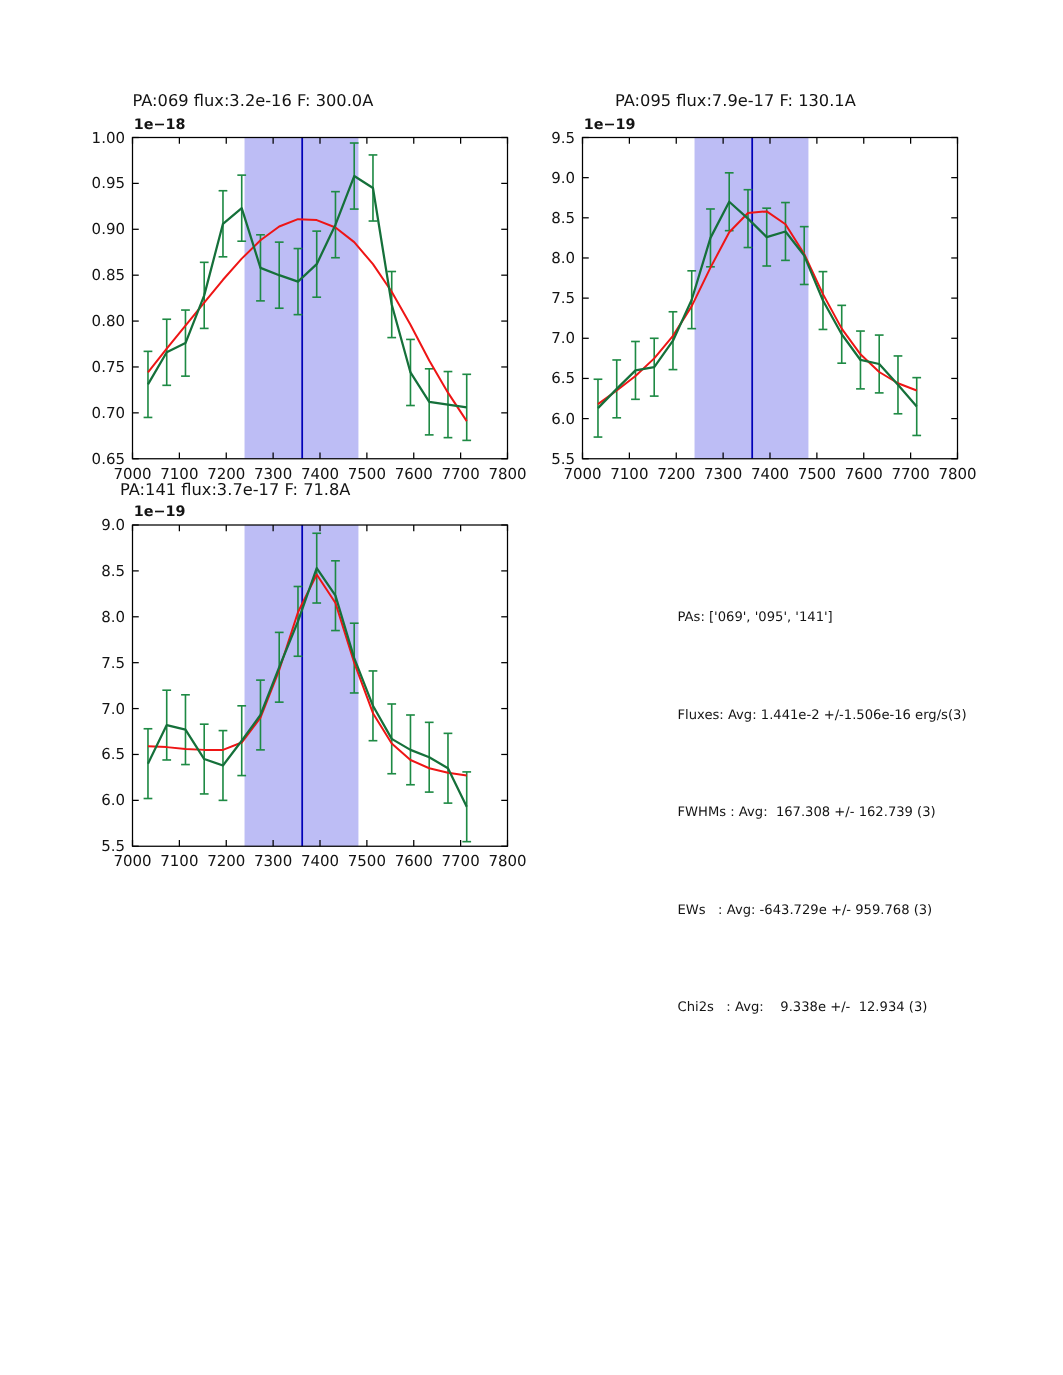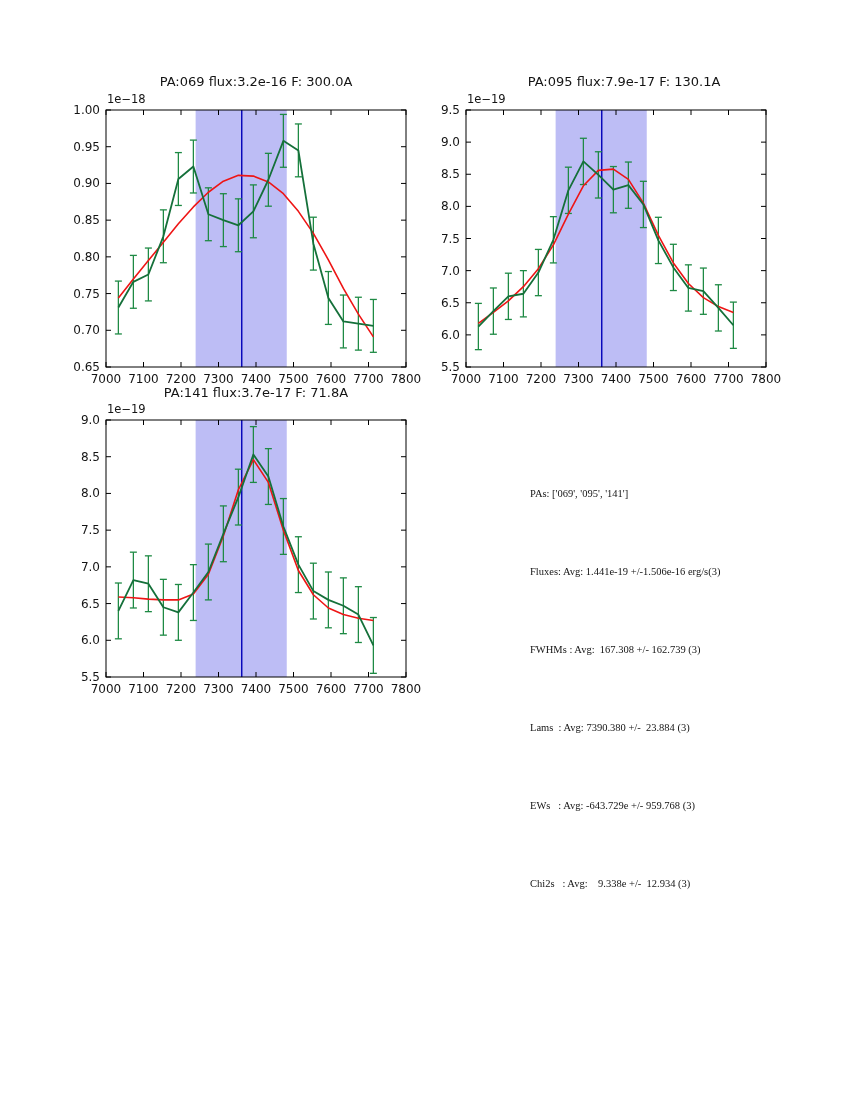--- a/index.html
+++ b/index.html
@@ -2,27 +2,27 @@
 <html><head>
 <meta charset="utf-8">
 <style>
   html,body { margin:0; padding:0; background:#ffffff; }
   .fig {
     position:relative; width:850px; height:1100px; background:#ffffff;
     font-family:"DejaVu Sans", sans-serif; overflow:hidden;
   }
   .fig svg { position:absolute; left:0; top:0; }
   .ptitle {
-    position:absolute; text-align:center; font-size:13px; line-height:17px;
+    position:absolute; text-align:left; font-size:13px; line-height:17px;
     color:#141414; white-space:nowrap;
   }
-  .offset { position:absolute; font-size:11.5px; color:#141414; }
+  .offset { position:absolute; font-size:11.5px; color:#141414;font-weight:bold; }
   .stats {
-    position:absolute; left:530px; top:429px; font-size:10.5px;
-    line-height:26px; white-space:pre; color:#141414;font-family:Liberation Serif, serif;
+    position:absolute; left:542px; top:429px; font-size:10.5px;
+    line-height:26px; white-space:pre; color:#141414;
   }
 </style>
 </head>
 <body>
 
 <div class="fig">
 
   <svg id="figure-svg" width="850" height="1100" viewBox="0 0 850 1100">
       <g>
         <rect x="195.625" y="110" width="91.125" height="257" fill="#bdbdf5"></rect>
@@ -375,32 +375,31 @@
         <text x="100" y="460.7142857142857" text-anchor="end" font-size="12" fill="#141414">8.5</text>
         <text x="100" y="424" text-anchor="end" font-size="12" fill="#141414">9.0</text>
       </g>
     </svg>
 
   <div class="ptitle" style="left:106px; top:73px; width:300px;">
     <div>PA:069 flux:3.2e-16 F: 300.0A</div>
   </div>
   <div class="offset" style="left:107px; top:92px;">1e−18</div>
 
-  <div class="ptitle" style="left:474px; top:73px; width:300px;">
+  <div class="ptitle" style="left:492px; top:73px; width:300px;">
     <div>PA:095 flux:7.9e-17 F: 130.1A</div>
   </div>
   <div class="offset" style="left:467px; top:92px;">1e−19</div>
 
-  <div class="ptitle" style="left:106px; top:384px; width:300px;">
+  <div class="ptitle" style="left:96px; top:384px; width:300px;">
     <div>PA:141 flux:3.7e-17 F: 71.8A</div>
   </div>
   <div class="offset" style="left:107px; top:402px;">1e−19</div>
 
   <div class="stats">
     <div>PAs: ['069', '095', '141']</div>
-    <div>Fluxes: Avg: 1.441e-19 +/-1.506e-16 erg/s(3)</div>
+    <div>Fluxes: Avg: 1.441e-2 +/-1.506e-16 erg/s(3)</div>
     <div>FWHMs : Avg:  167.308 +/- 162.739 (3)</div>
-    <div>Lams  : Avg: 7390.380 +/-  23.884 (3)</div>
     <div>EWs   : Avg: -643.729e +/- 959.768 (3)</div>
     <div>Chi2s   : Avg:    9.338e +/-  12.934 (3)</div>
   </div>
 
 </div>
 
 </body></html>

